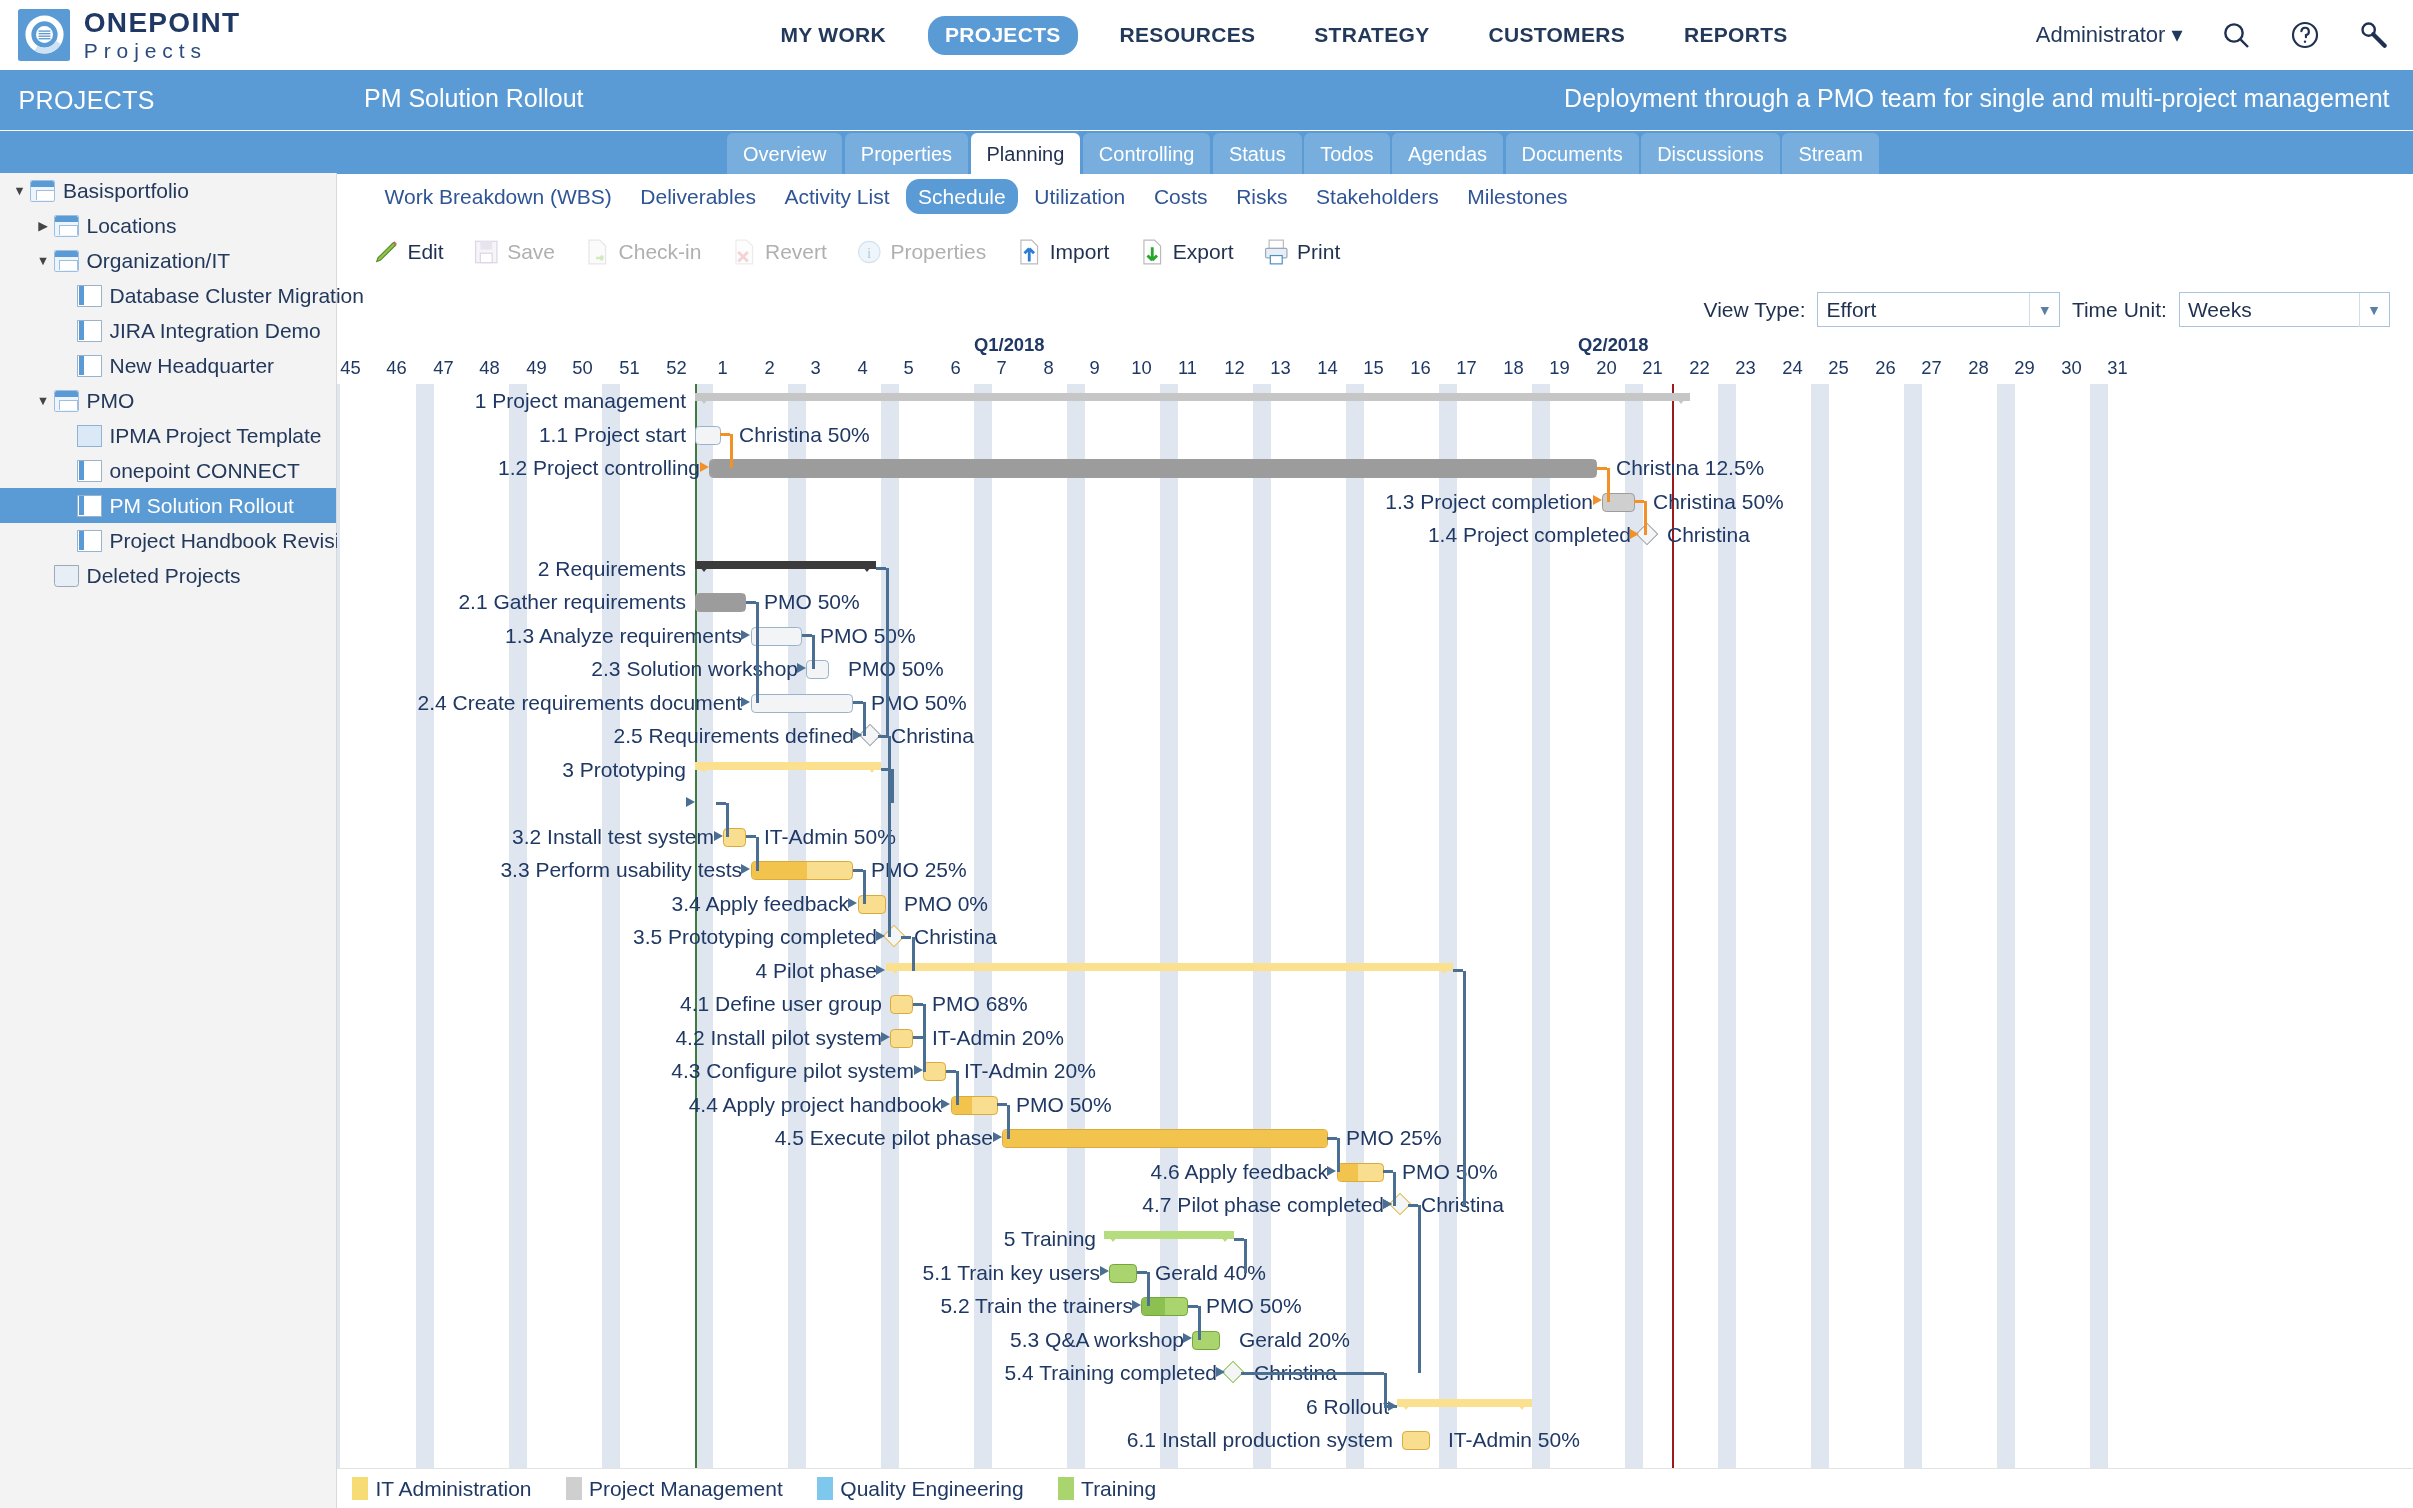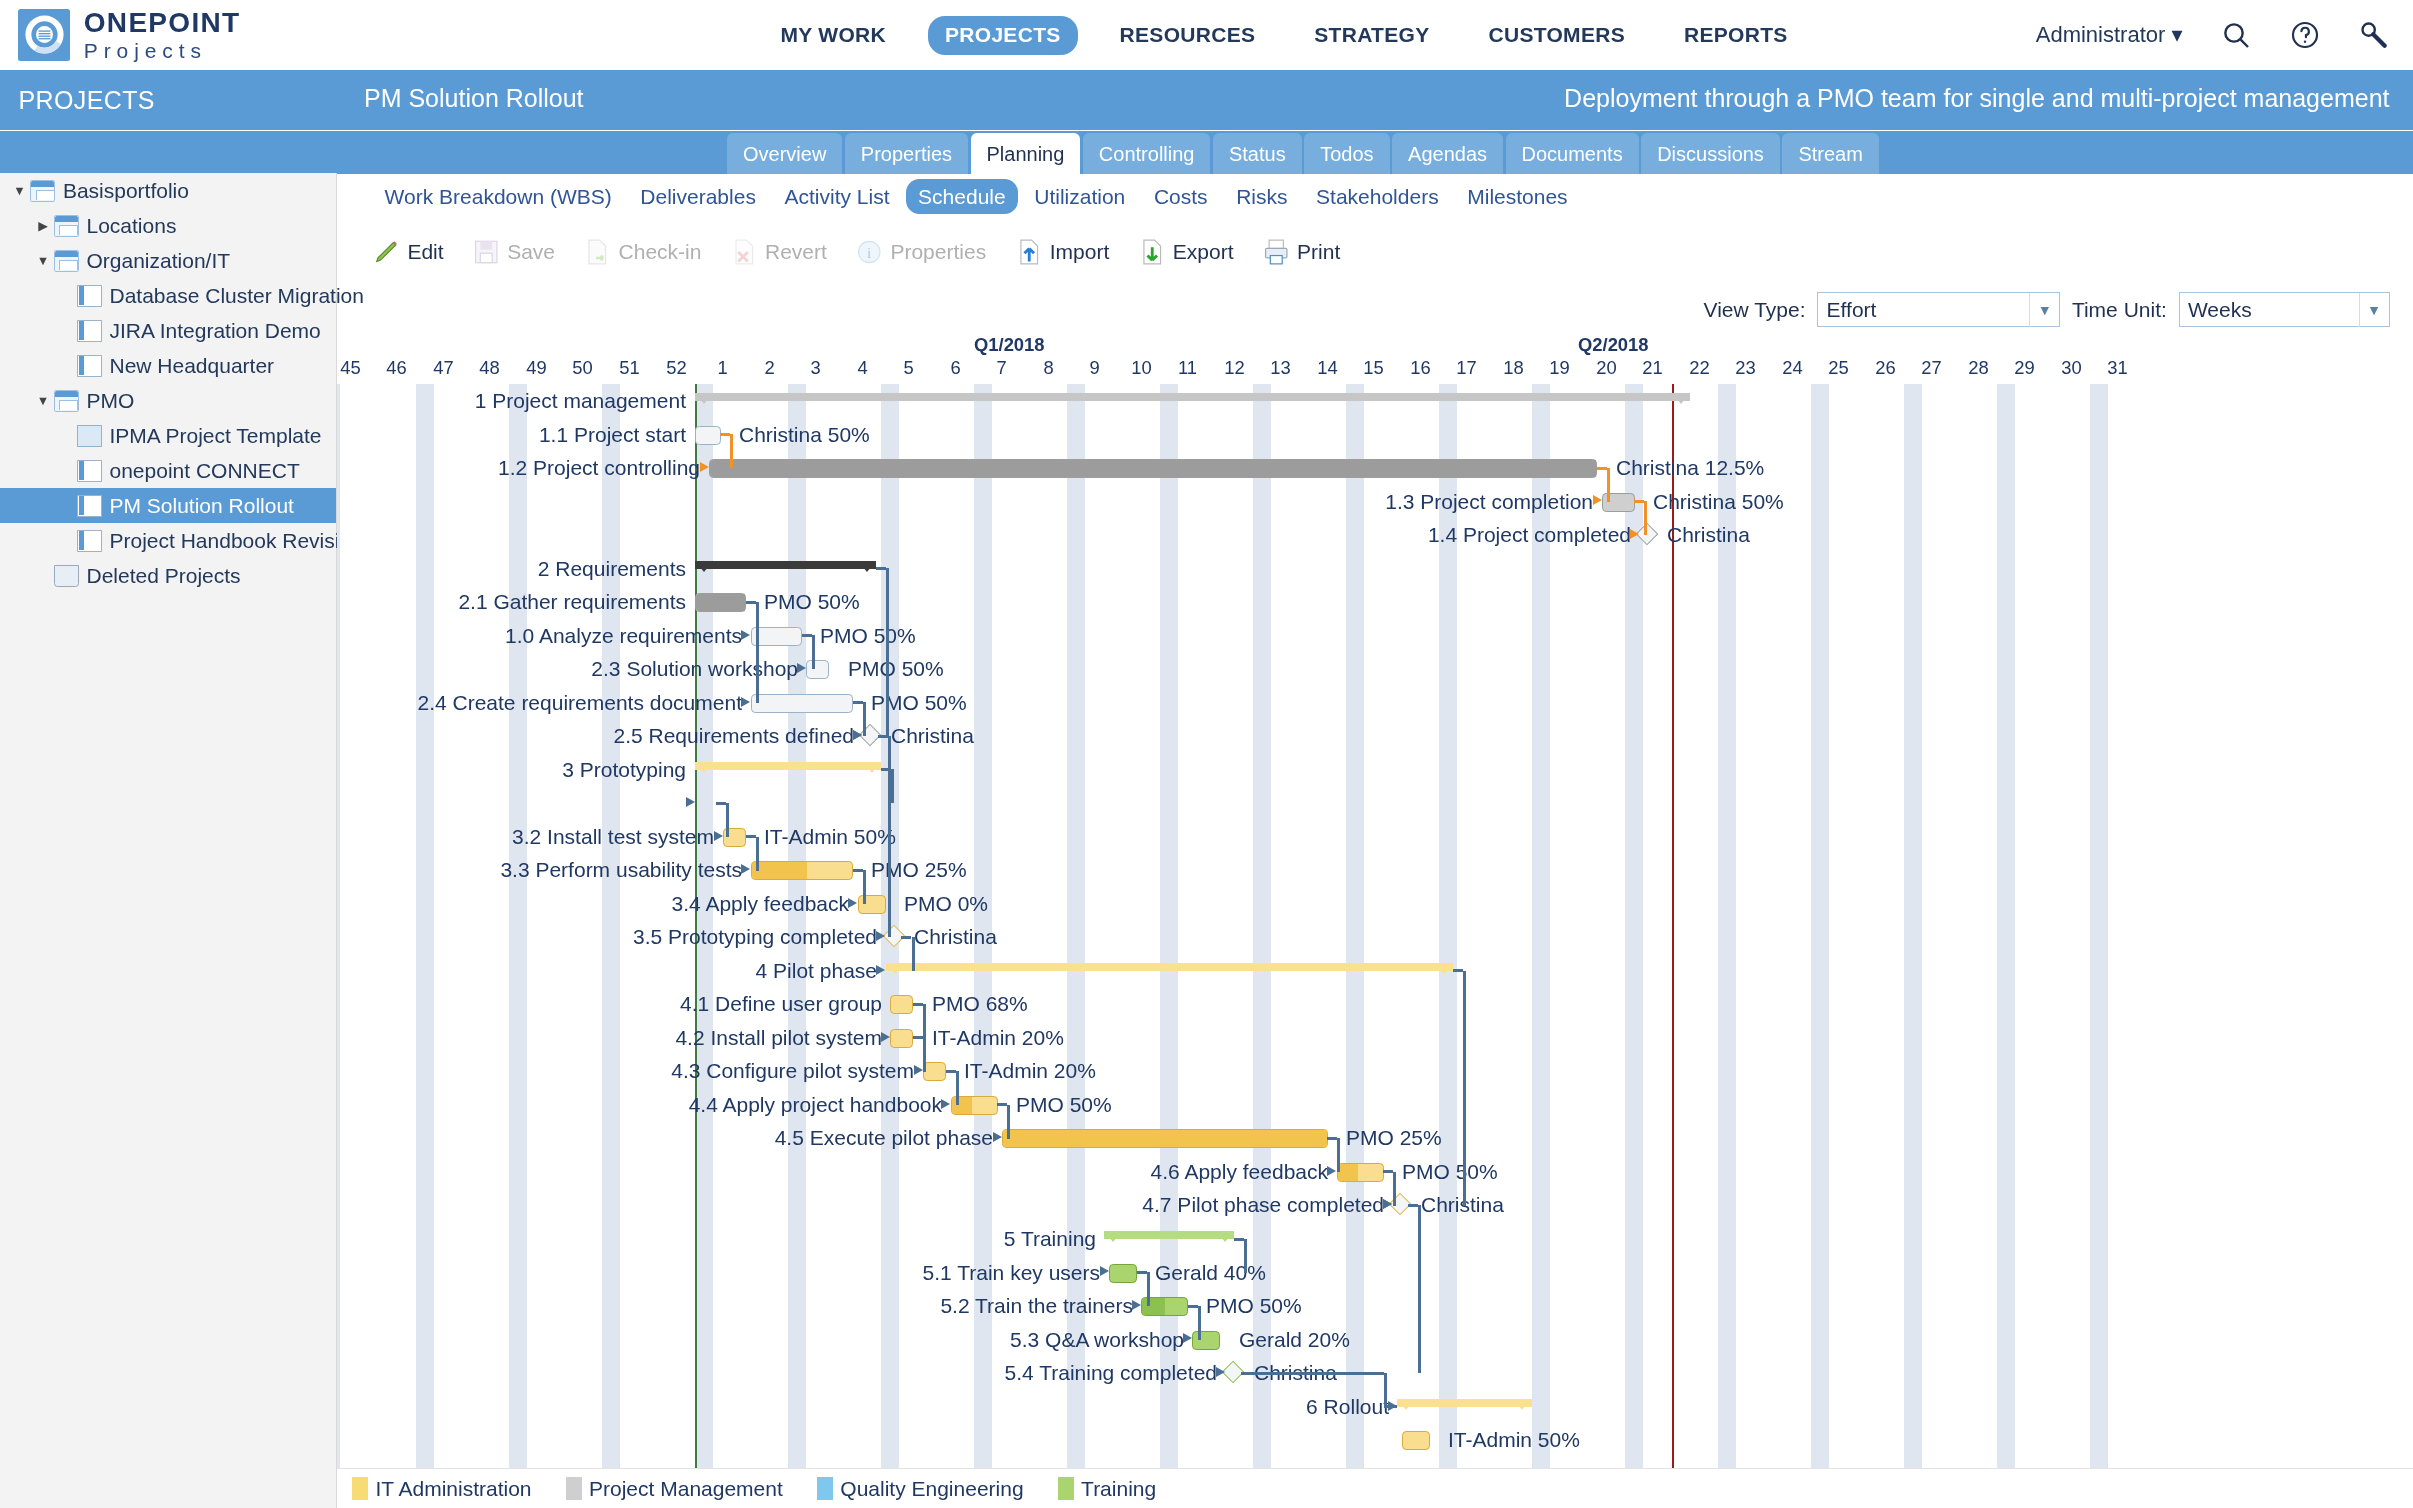--- a/index.html
+++ b/index.html
@@ -507,21 +507,21 @@
         </div>
       </div>
       <div class="row" style="top: 201px;">
         <div class="rlabel" style="left: 0px; width: 349px;">2.1 Gather requirements</div>
         <div class="bar grey" style="left: 358px; width: 51px;">
           <div class="prog grey" style="width: 100%;"></div>
         </div>
         <div class="rres" style="left: 427px;">PMO 50%</div>
       </div>
       <div class="row" style="top: 235px;">
-        <div class="rlabel" style="left: 0px; width: 405px;">1.0 Analyze requirements</div>
+        <div class="rlabel" style="left: 0px; width: 405px;">1.3 Analyze requirements</div>
         <div class="bar white" style="left: 414px; width: 51px;"></div>
         <div class="rres" style="left: 483px;">PMO 50%</div>
       </div>
       <div class="row" style="top: 268px;">
         <div class="rlabel" style="left: 0px; width: 461px;">2.3 Solution workshop</div>
         <div class="bar white" style="left: 469px; width: 23px;"></div>
         <div class="rres" style="left: 511px;">PMO 50%</div>
       </div>
       <div class="row" style="top: 302px;">
         <div class="rlabel" style="left: 0px; width: 405px;">2.4 Create requirements document</div>
@@ -644,20 +644,21 @@
       </div>
       <div class="row" style="top: 1006px;">
         <div class="rlabel" style="left: 0px; width: 1052px;">6 Rollout</div>
         <div class="summary" style="left: 1060px; width: 135px;">
           <div class="sumline" style="background: rgb(251, 224, 143);"></div>
           <div class="sumcap" style="left: 0px; border-top: 11px solid rgb(251, 224, 143);"></div>
           <div class="sumcap" style="left: 116px; border-top: 11px solid rgb(251, 224, 143);"></div>
         </div>
       </div>
       <div class="row" style="top: 1039px;">
+        <div class="rlabel" style="left: 0px; width: 1056px;">6.1 Install production system</div>
         <div class="bar yellow" style="left: 1065px; width: 28px;"></div>
         <div class="rres" style="left: 1111px;">IT-Admin 50%</div>
       </div>
       <div class="link orange" style="left: 383px; top: 49px; width: 10px; height: 2.5px;"></div>
       <div class="link orange" style="left: 393px; top: 50px; width: 2.5px; height: 34px;"></div>
       <div class="link orange" style="left: 393px; top: 83px; width: 0px; height: 2.5px;"></div>
       <div class="arrow" style="left: 363px; top: 78px; border-left: 9.2px solid rgb(242, 145, 39);"></div>
       <div class="link orange" style="left: 1260px; top: 83px; width: 10px; height: 2.5px;"></div>
       <div class="link orange" style="left: 1270px; top: 84px; width: 2.5px; height: 34px;"></div>
       <div class="link orange" style="left: 1270px; top: 116px; width: 0px; height: 2.5px;"></div>

